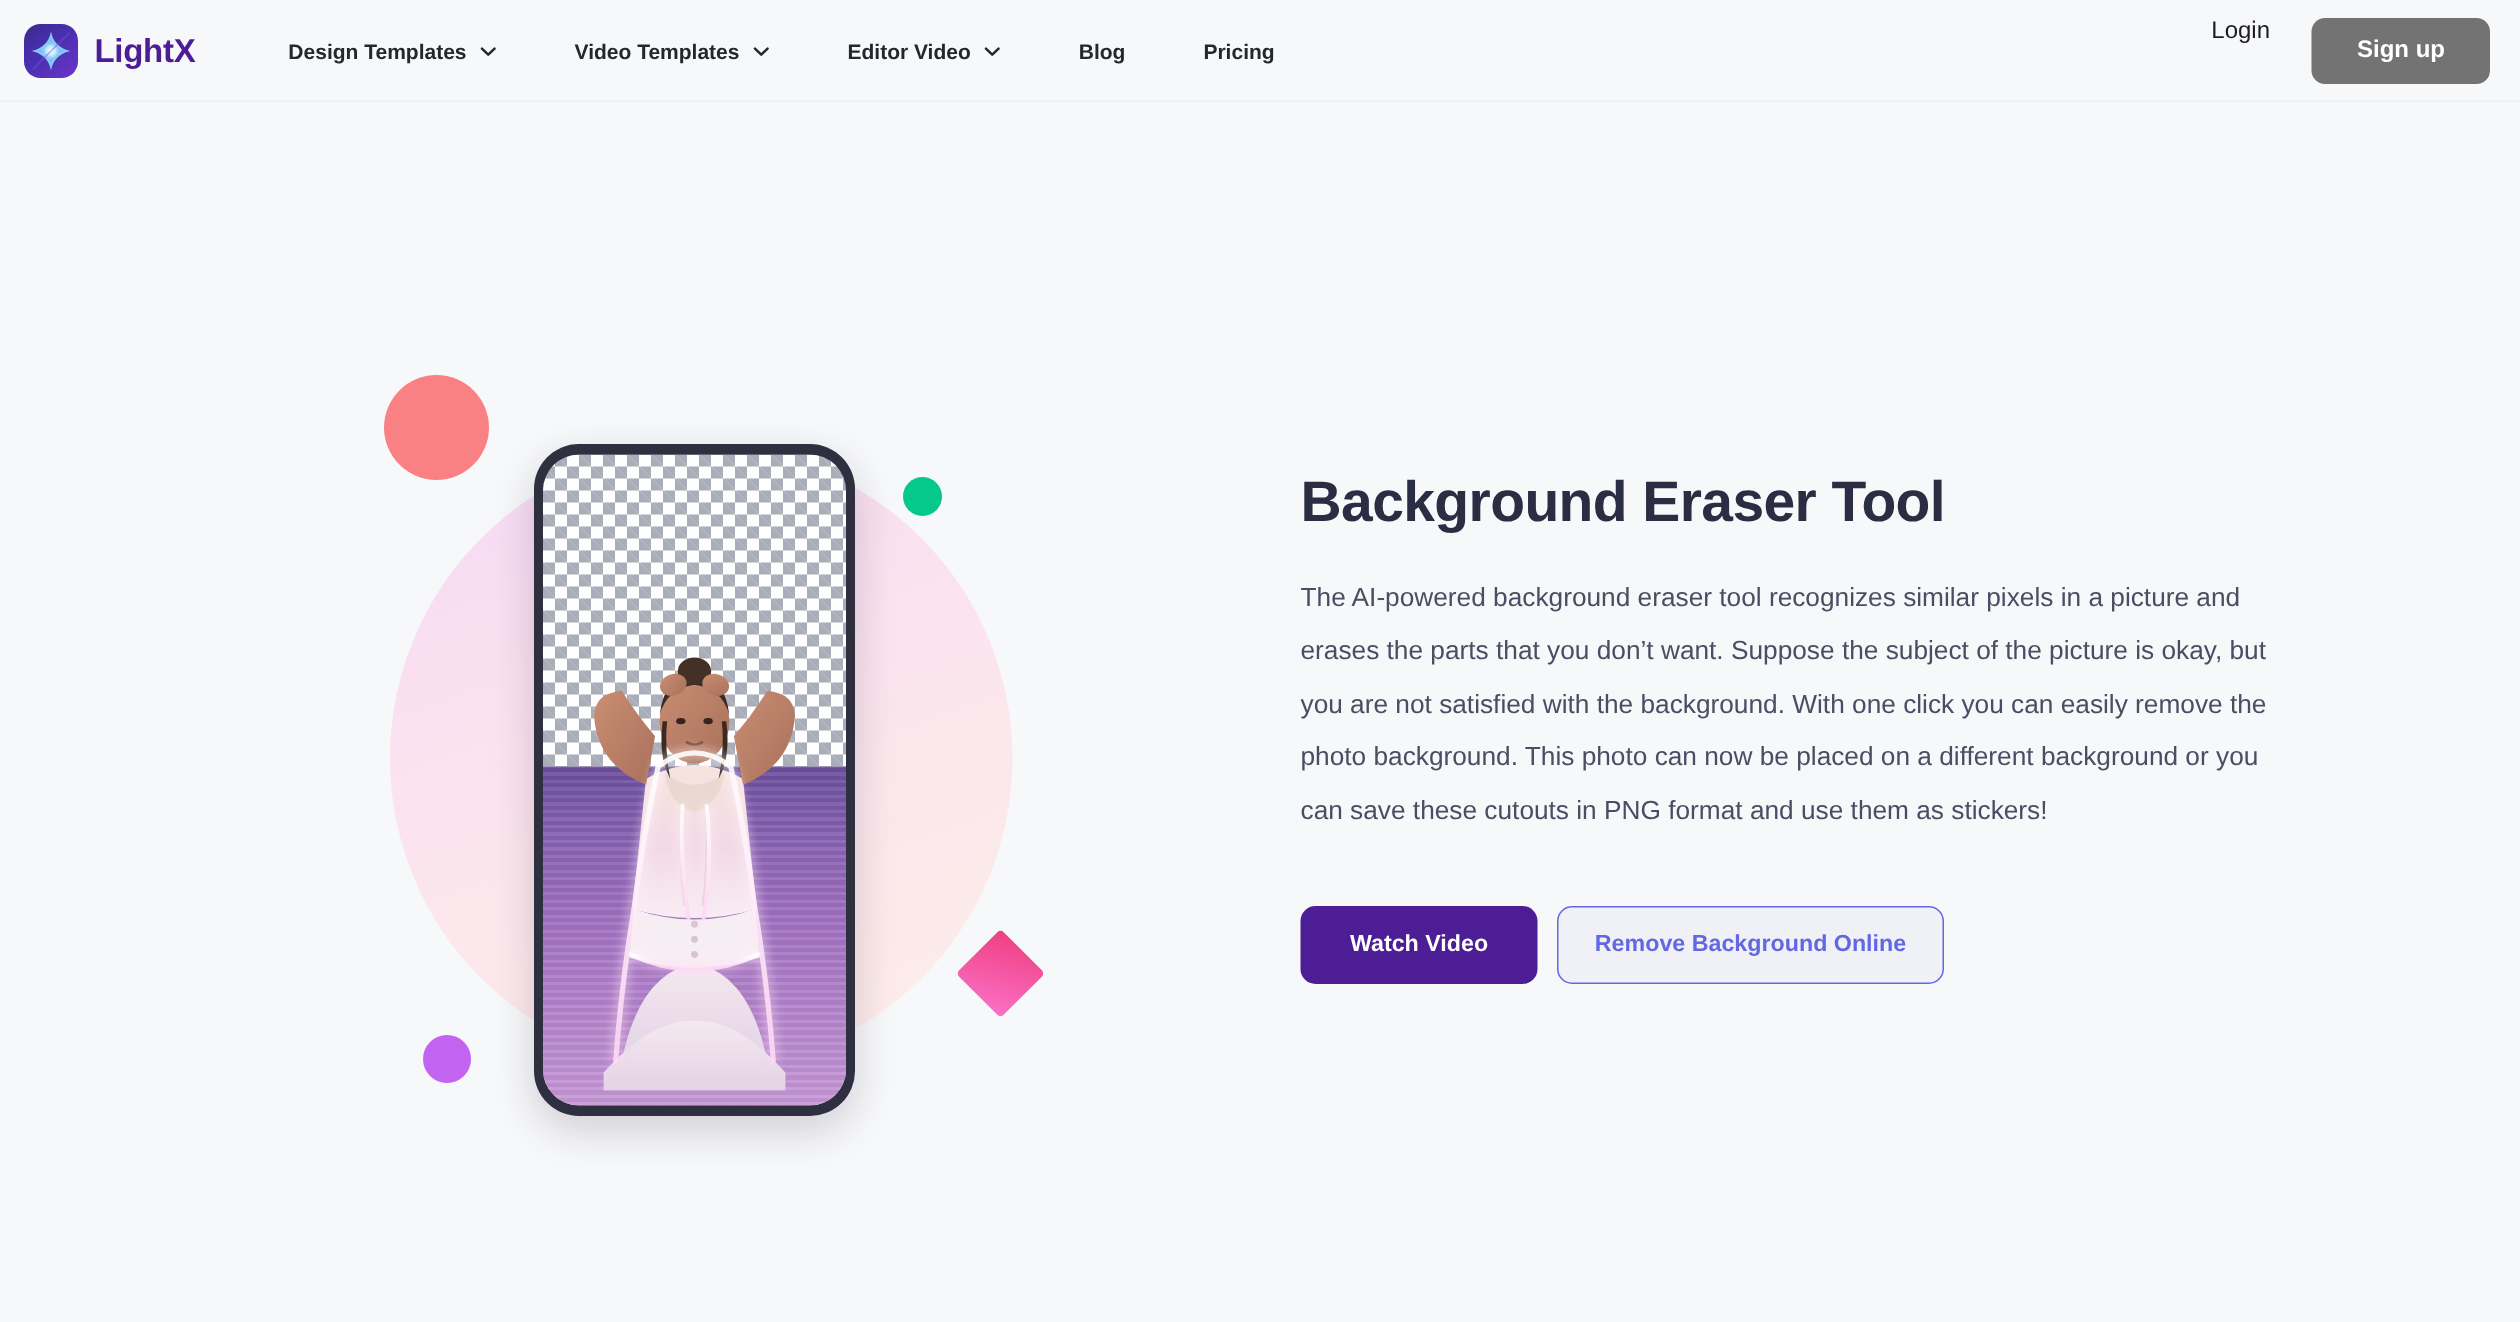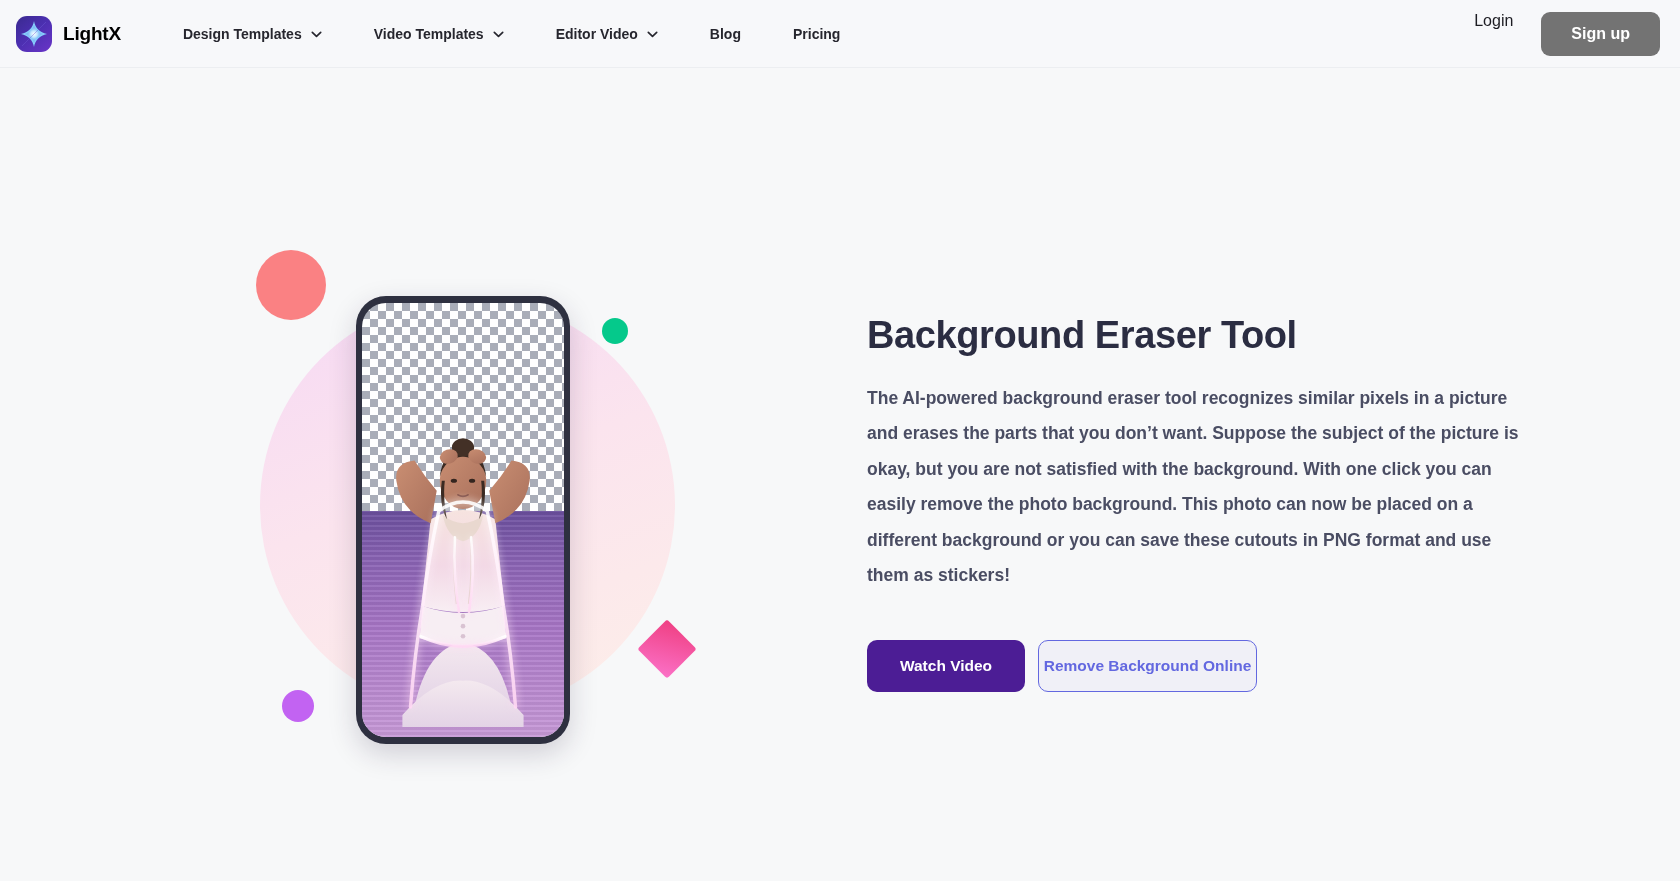--- a/index.html
+++ b/index.html
@@ -23,21 +23,21 @@
   .logo-mark {
     width: 36px; height: 36px; border-radius: 11px;
     background: linear-gradient(140deg, #3a2a8f 0%, #4b2fb0 45%, #6a35c8 100%);
     position: relative; overflow: hidden; flex: none;
   }
   .logo-mark .spark {
     position: absolute; left: 50%; top: 50%;
     width: 30px; height: 30px; transform: translate(-50%,-50%);
   }
   .brand-name {
-    font-size: 19px; font-weight: 700; color: #000000;
+    font-size: 22px; font-weight: 700; color: #4c1d95;
     letter-spacing: -0.2px;
   }
   .nav-links { display: flex; align-items: center; margin-left: 62px; }
   .nav-item {
     display: flex; align-items: center; gap: 9px;
     font-size: 14px; font-weight: 700; color: #26262e;
     padding: 8px 0; margin-right: 52px; cursor: pointer;
     white-space: nowrap;
   }
   .nav-item:last-child { margin-right: 0; }
@@ -143,38 +143,38 @@
   .copy {
     position: absolute; left: 840px; top: 245px; width: 680px; margin-left: 27px;
   }
   .copy h1 {
     font-size: 38px; font-weight: 700; color: #2b2d42;
     letter-spacing: -0.4px; line-height: 1.2;
     margin-bottom: 22px;
   }
   .copy p {
     font-size: 17.5px; line-height: 35.5px;
-    color: #4a4d63; font-weight: 700;
+    color: #4a4d63; font-weight: 400;
     max-width: 662px;
   }
   .cta-row { display: flex; gap: 13px; margin-top: 46px; }
   .btn {
     font-size: 15.5px; font-weight: 700;
     border-radius: 10px; cursor: pointer;
     font-family: "Liberation Sans", sans-serif;
     padding: 16px 0; text-align: center;
   }
   .btn-primary {
     background: #4c1d95; color: #fff; border: none;
     width: 158px;
   }
   .btn-outline {
     background: #f0f0f7; color: #6368e0;
     border: 1.6px solid #6368e0;
-    width: 219px;
+    width: 258px;
   }
 </style>
 </head>
 <body>
 
 <div class="navbar">
 
   <div class="nav-left">
     <div class="brand">
       <div class="logo-mark">

